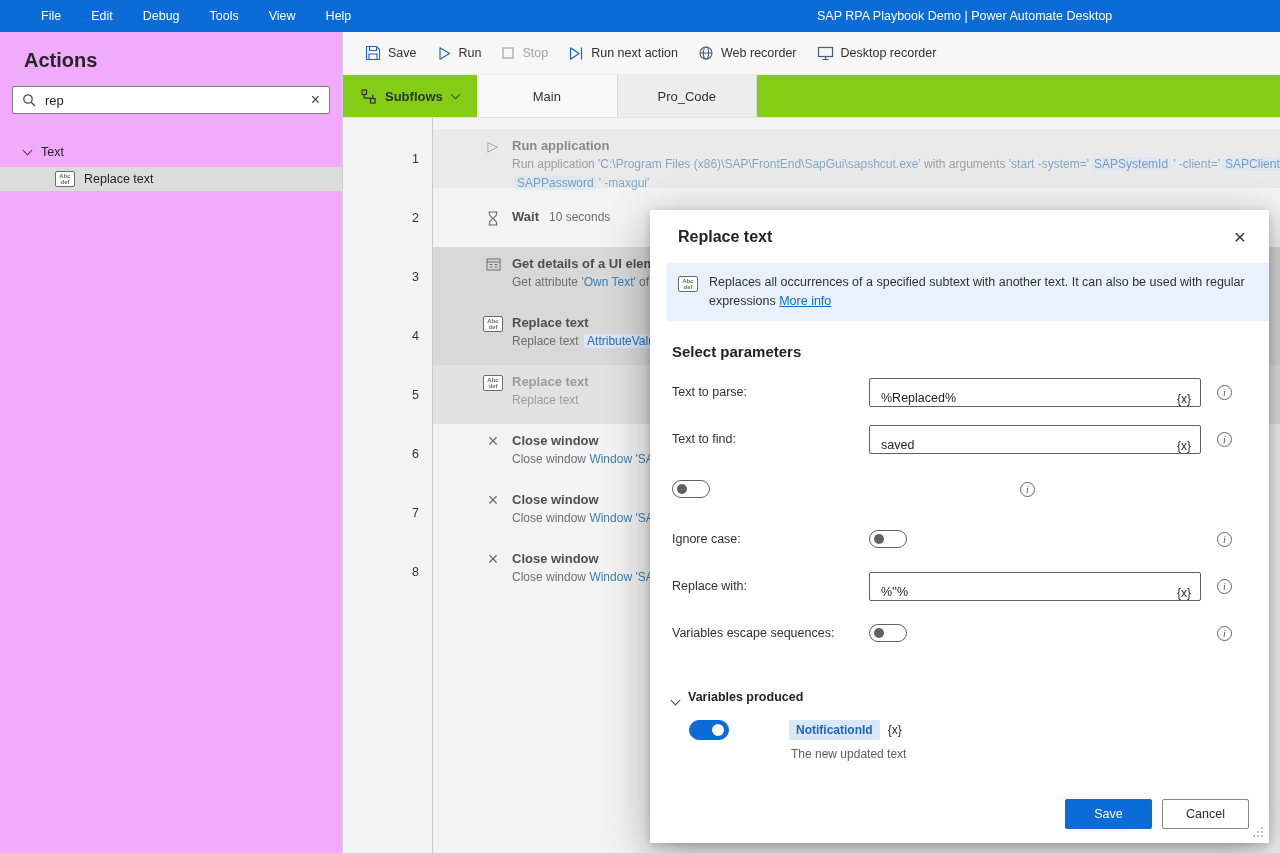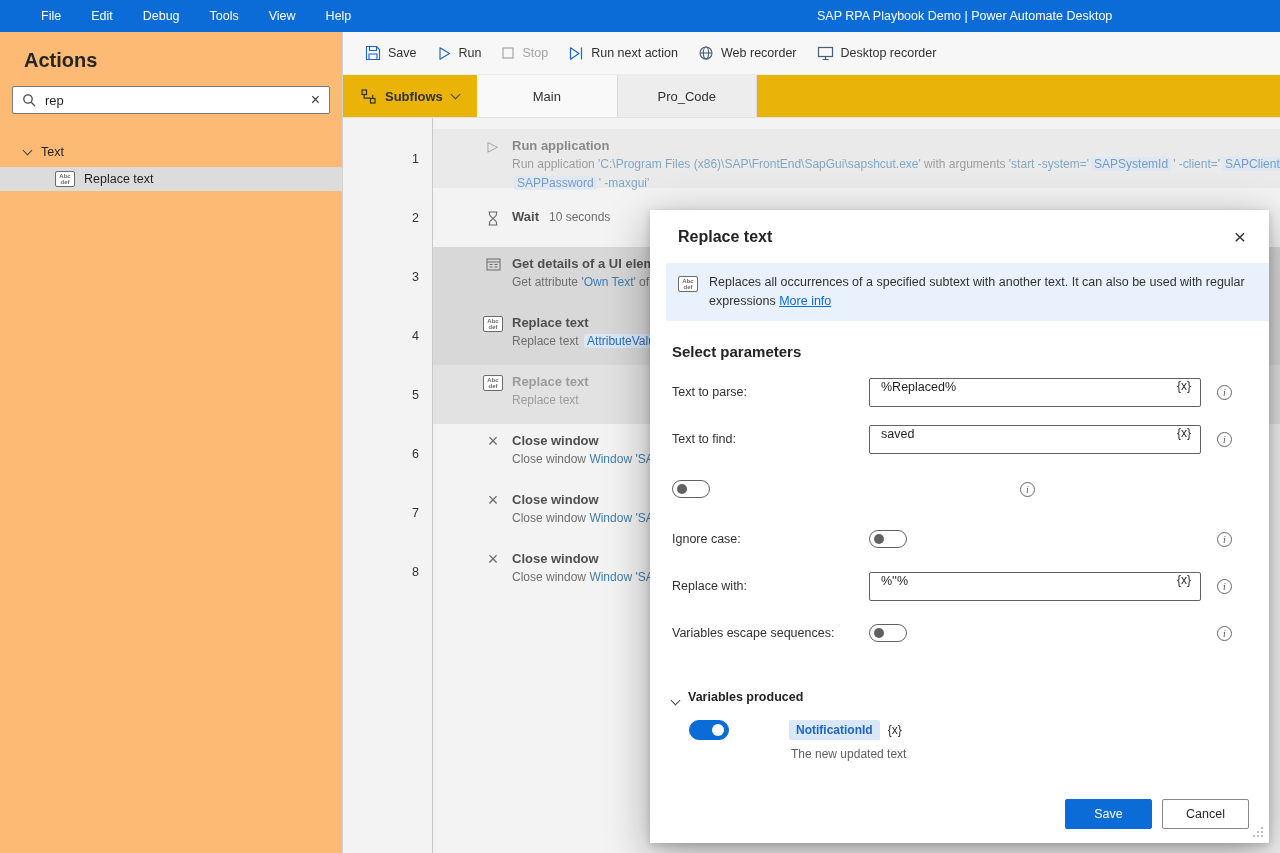--- a/index.html
+++ b/index.html
@@ -7,40 +7,40 @@
   body {
     width:1280px; height:853px; overflow:hidden; position:relative;
     font-family:"Liberation Sans", sans-serif; background:#f3f3f3; color:#323130;
   }
   
   .titlebar{position:absolute;top:0;left:0;right:0;height:32px;background:var(--accent,#0b6bd7);
     display:flex;align-items:center;color:#fff;z-index:5;padding-left:26px;}
   .menu-item{font-size:12.5px;padding:0 15px;line-height:32px;cursor:default;}
   .win-title{position:absolute;left:817px;top:0;line-height:32px;font-size:12.5px;white-space:nowrap;}
   
-  .sidebar{position:absolute;top:32px;left:0;width:343px;bottom:0;background:#fdba74;border-right:1px solid #d1d1d1;z-index:4;}
+  .sidebar{position:absolute;top:32px;left:0;width:343px;bottom:0;background:#f0abfc;border-right:1px solid #d1d1d1;z-index:4;}
   .sidebar-title{font-size:20px;font-weight:700;color:#252525;margin:17px 0 0 24px;}
   .search-box{margin:14px 12px 0 12px;height:28px;background:#fff;border:1px solid #7a7a7a;border-radius:2px;
     display:flex;align-items:center;padding:0 9px;gap:7px;}
   .search-box input{border:none;outline:none;flex:1;font-size:13px;font-family:inherit;color:#1f1f1f;background:transparent;min-width:0;}
   .clear-btn{font-size:16px;color:#3c3c3c;line-height:1;cursor:default;}
   .tree{margin-top:26px;font-size:12.5px;color:#242424;}
   .tree-group{display:flex;align-items:center;gap:10px;padding:5px 0 5px 24px;}
   .tree-item{display:flex;align-items:center;gap:9px;padding:4px 0 4px 55px;background:#dcdcdc;margin-top:3px;}
   .chev{width:7px;height:7px;border-right:1.5px solid #444;border-bottom:1.5px solid #444;
     transform:rotate(45deg);display:inline-block;margin-top:-4px;}
   .abc-icon{display:inline-flex;flex-direction:column;align-items:center;justify-content:center;
     width:20px;height:16px;border:1px solid #6b6b6b;border-radius:2px;font-size:6px;line-height:6.5px;
     color:#6b6b6b;font-weight:700;background:#fff;flex:0 0 20px;}
   
   .main{position:absolute;left:343px;top:32px;right:0;bottom:0;display:flex;flex-direction:column;}
   .toolbar{height:43px;background:#f7f7f7;display:flex;align-items:center;padding-left:12px;border-bottom:1px solid #ececec;}
   .tb-btn{display:flex;align-items:center;gap:7px;font-size:12.5px;color:#323130;padding:6px 10px;border-radius:2px;white-space:nowrap;}
   .tb-btn.disabled{color:#a6a4a2;}
-  .tabbar{height:43px;background:#eab308;display:flex;align-items:stretch;border-bottom:1px solid #e2e2e2;}
+  .tabbar{height:43px;background:#84cc16;display:flex;align-items:stretch;border-bottom:1px solid #e2e2e2;}
   .subflows-btn{display:flex;align-items:center;gap:9px;padding:0 18px;font-size:13px;font-weight:700;color:#323130;}
   .tab{width:140px;display:flex;align-items:center;justify-content:center;font-size:13px;color:#323130;}
   .tab.active{background:#f9f9f9;}
   .tab.inactive{background:#eeeded;border-left:1px solid #dadada;border-right:1px solid #dadada;}
   
   .canvas{flex:1;position:relative;background:#f3f3f3;padding-top:11px;overflow:hidden;}
   .divider{position:absolute;left:89px;top:0;bottom:0;width:1px;background:#c9c9c9;}
   .action-row{display:flex;height:59px;}
   .row-num{width:89px;display:flex;align-items:center;justify-content:flex-end;padding-right:13px;font-size:12.5px;color:#333;flex:0 0 89px;}
   .row-body{flex:1;display:flex;gap:8px;padding:9px 0 0 50px;min-width:0;}
@@ -70,21 +70,21 @@
   .dlg-banner{position:absolute;left:16px;right:0;top:53px;height:58px;background:var(--banner,#e9f2fc);
     display:flex;align-items:flex-start;gap:11px;padding:10px 12px;}
   .dlg-banner .txt{line-height:19px;}
   .more-info{color:var(--accent,#0b6bd7);text-decoration:underline;}
   .dlg-body{position:absolute;left:22px;right:24px;top:133px;}
   .dlg-section{font-size:15px;font-weight:700;color:#242424;}
   .field{display:flex;align-items:center;margin-top:17px;min-height:30px;}
   .flabel{flex:0 0 197px;padding-right:10px;line-height:16px;}
   .fcontrol{width:332px;display:flex;align-items:center;flex:0 0 332px;}
   .input-wrap{flex:1;height:29px;border:1px solid #616161;border-radius:2px;background:#fff;
-    display:flex;align-items:flex-start;padding:0 9px;gap:6px;}
+    display:flex;align-items:flex-end;padding:0 9px;gap:6px;}
   .input-wrap input{border:none;outline:none;flex:1;font-size:12.5px;font-family:inherit;color:#1f1f1f;min-width:0;background:transparent;}
   .varpick{font-size:12px;color:#2b2b2b;white-space:nowrap;}
   .info-i{margin-left:16px;width:15px;height:15px;border:1px solid #666;border-radius:50%;flex:0 0 15px;
     display:flex;align-items:center;justify-content:center;font-size:10px;color:#555;
     font-family:"Liberation Serif", serif;font-style:italic;}
   .toggle{width:38px;height:18px;border:1px solid #616161;border-radius:11px;position:relative;background:#fff;}
   .toggle::after{content:"";position:absolute;left:4px;top:50%;transform:translateY(-50%);
     width:10px;height:10px;border-radius:50%;background:#616161;}
   .toggle.on{width:40px;height:20px;background:var(--accent,#0b6bd7);border-color:var(--accent,#0b6bd7);}
   .toggle.on::after{left:auto;right:4px;width:12px;height:12px;background:#fff;}

